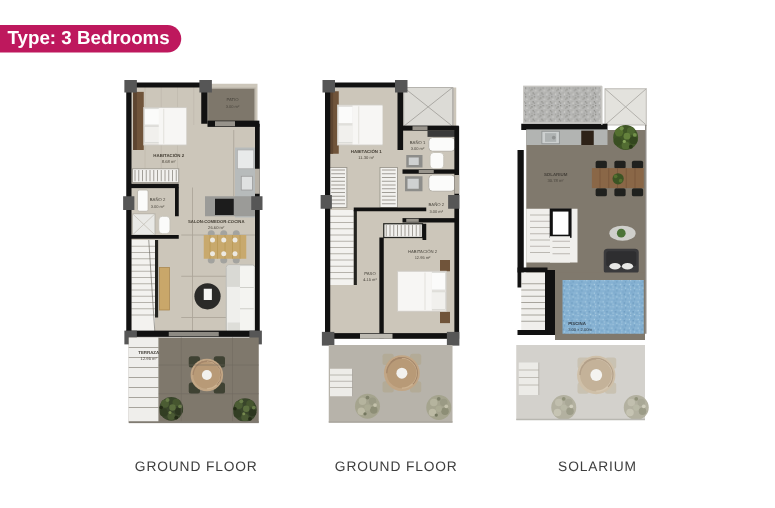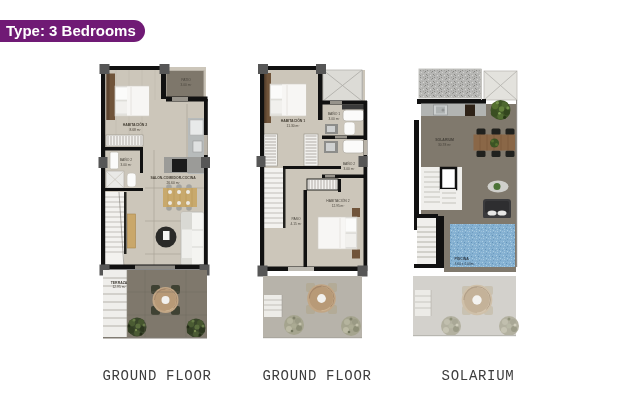--- a/index.html
+++ b/index.html
@@ -1,19 +1,19 @@
 <!DOCTYPE html>
 <html><head>
 <meta charset="utf-8">
 <style>
   html,body{margin:0;padding:0;background:#fff;width:620px;height:406px;overflow:hidden;}
-  .badge{position:absolute;left:0;top:20px;height:22px;background:#701a75;border-radius:0 11px 11px 0;
+  .badge{position:absolute;left:0;top:20px;height:22px;background:#be185d;border-radius:0 11px 11px 0;
     color:#fff;font-family:"Liberation Sans",sans-serif;font-weight:bold;font-size:15px;line-height:22px;
     padding:0 9px 0 6px;}
-  .cap{position:absolute;top:368px;font-family:Liberation Mono, monospace;font-size:14px;color:#3d3d3d;
+  .cap{position:absolute;top:368px;font-family:Liberation Sans, sans-serif;font-size:11px;color:#3d3d3d;
     letter-spacing:0.7px;transform:translateX(-50%);white-space:nowrap;}
   svg{position:absolute;left:0;top:0;}
   text{font-family:"Liberation Sans",sans-serif;}
 </style>
 </head>
 <body>
 <svg width="620" height="406" viewBox="0 0 620 406">
 <defs>
   <pattern id="pool" width="7" height="7" patternUnits="userSpaceOnUse">
     <rect width="7" height="7" fill="#85b1d2"></rect>

